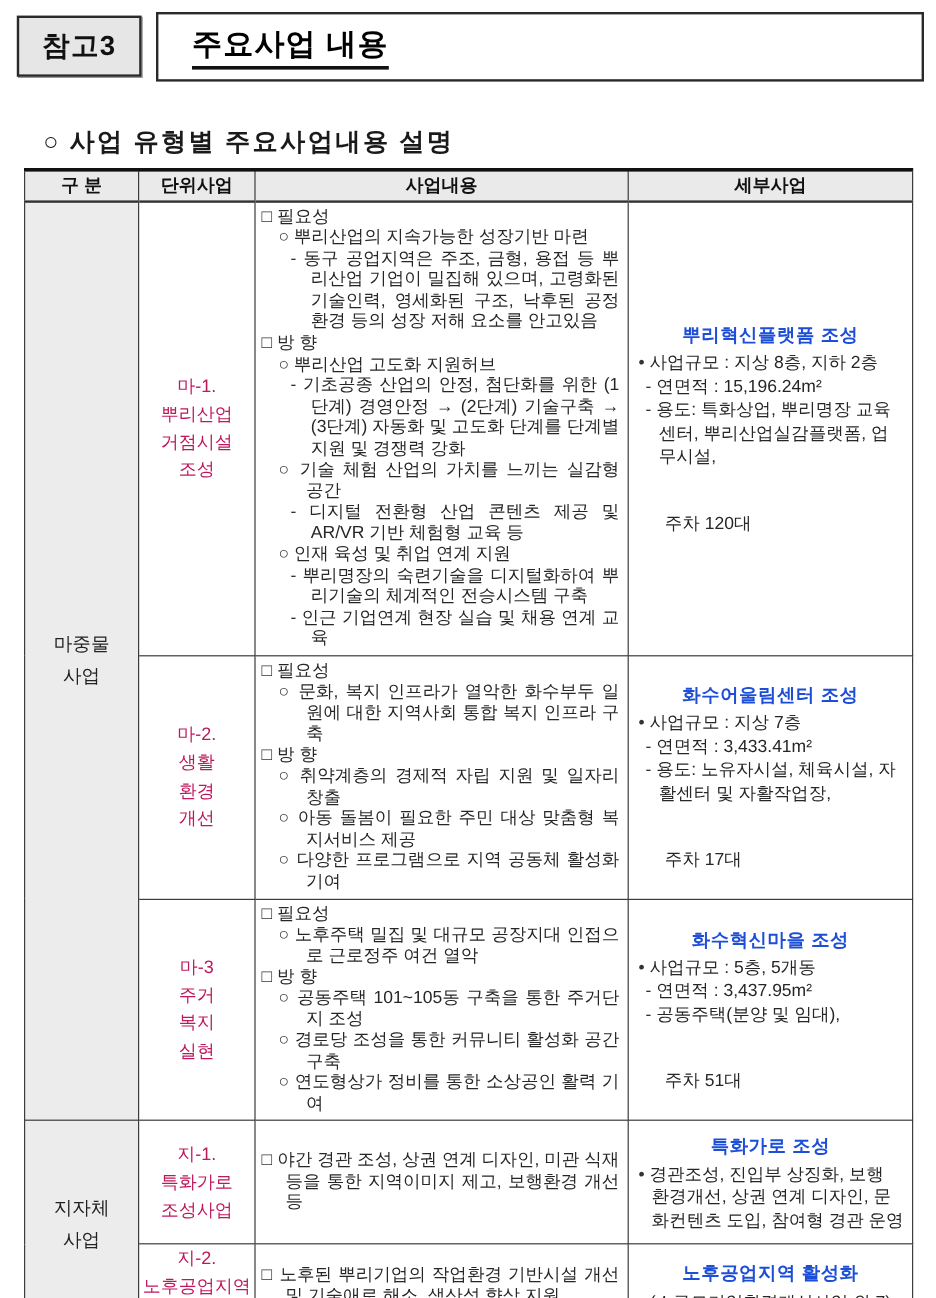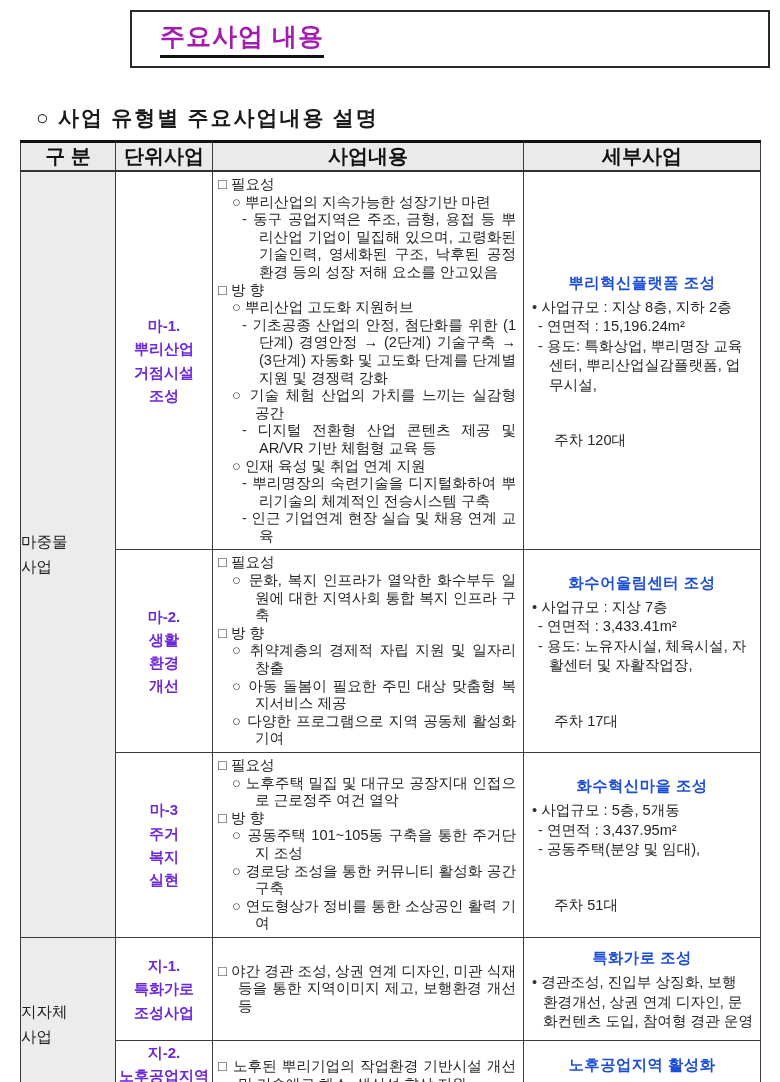--- a/index.html
+++ b/index.html
@@ -15,50 +15,50 @@
     display:flex;align-items:center;justify-content:center;
     font-size:23px;font-weight:bold;letter-spacing:1px;color:#111;
     box-shadow:1px 1px 0 #999;
   }
   .title-box{
     position:absolute;left:116px;top:0;width:636px;height:54px;
     background:#ffffff;border:2px solid #2a2a2a;
     display:flex;align-items:center;
   }
   .title-text{
-    margin-left:28px;font-size:25px;font-weight:bold;color:#a21caf;
+    margin-left:28px;font-size:25px;font-weight:bold;color:#000000;
     border-bottom:3px solid #111;padding-bottom:2px;letter-spacing:1px;
   }
   .section-heading{
     position:absolute;left:36px;top:104px;width:700px;
     font-family:"Liberation Serif","DejaVu Serif",serif;
     font-size:21px;font-weight:bold;color:#1a1a1a;letter-spacing:2px;
   }
   table.main{
     position:absolute;left:20px;top:140px;width:740px;
     border-collapse:collapse;table-layout:fixed;
     border-top:3px solid #111;border-bottom:3px solid #111;
   }
   col.c-group{width:95px;} col.c-unit{width:97px;}
   col.c-content{width:311px;} col.c-detail{width:237px;}
   th,td{border:1px solid #3c3c3c;vertical-align:middle;padding:0;}
   thead tr{height:26px;}
   th{
-    background:#eaeaea;font-size:20px;font-weight:bold;color:#111;
+    background:#eaeaea;font-size:15px;font-weight:bold;color:#111;
     text-align:center;border-bottom:2px solid #333;
   }
   tr.r0{height:369px;} tr.r1{height:143px;} tr.r2{height:144px;}
   tr.r3{height:103px;} tr.r4{height:60px;}
   td.group-cell{
-    background:#ececec;text-align:left;font-size:15.5px;color:#222;
+    background:#ececec;text-align:center;font-size:15.5px;color:#222;
     line-height:1.65;white-space:pre-line;
   }
   td.unit-cell{
-    text-align:center;font-size:15px;color:#6d28d9;line-height:1.55;
-    white-space:pre-line;background:#fff;font-weight:bold;
+    text-align:center;font-size:15px;color:#be185d;line-height:1.55;
+    white-space:pre-line;background:#fff;
   }
   td.content-cell{padding:4px 7px 4px 5px;background:#fff;}
   .ln{font-size:14.6px;line-height:17.6px;text-align:justify;color:#262626;}
   .ln.lv0{padding-left:20px;text-indent:-20px;}
   .ln.lv1{padding-left:37px;text-indent:-23px;}
   .ln.lv2{padding-left:41px;text-indent:-17px;}
   .mk{color:#333;}
   td.detail-cell{padding:3px 6px;background:#fff;}
   .detail-title{
     text-align:center;font-weight:bold;font-size:15.3px;color:#1d4ed8;
@@ -67,20 +67,23 @@
   .detail-subtitle{text-align:center;font-size:14.6px;color:#262626;}
   .dln{font-size:14.6px;line-height:19.5px;text-align:left;color:#262626;}
   .dln.lv0{padding-left:13px;text-indent:-11px;}
   .dln.lv1{padding-left:19px;text-indent:-11px;}
   .dln.lv2{padding-left:24px;margin-top:36px;}
 </style>
 </head>
 <body>
 
 <div class="top-area">
+  <div class="ref-box">
+    <span>참고3</span>
+  </div>
   <div class="title-box">
     <span class="title-text">주요사업 내용</span>
   </div>
 </div>
 
 <div class="section-heading">○ 사업 유형별 주요사업내용 설명</div>
 
 <table class="main">
   <colgroup>
     <col class="c-group">

